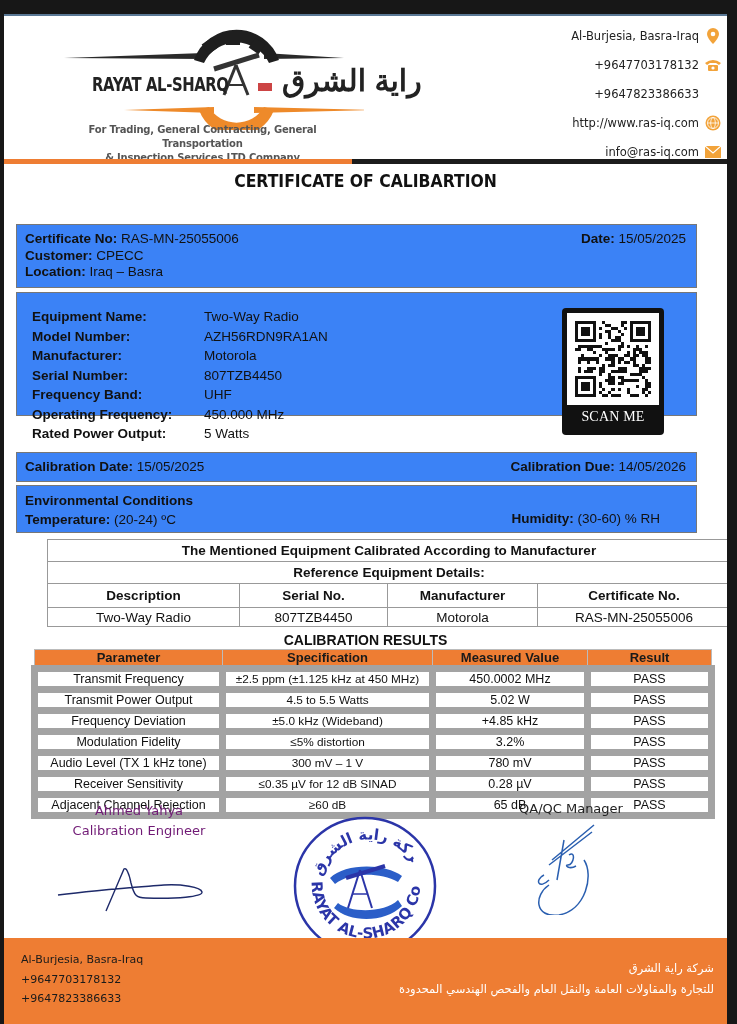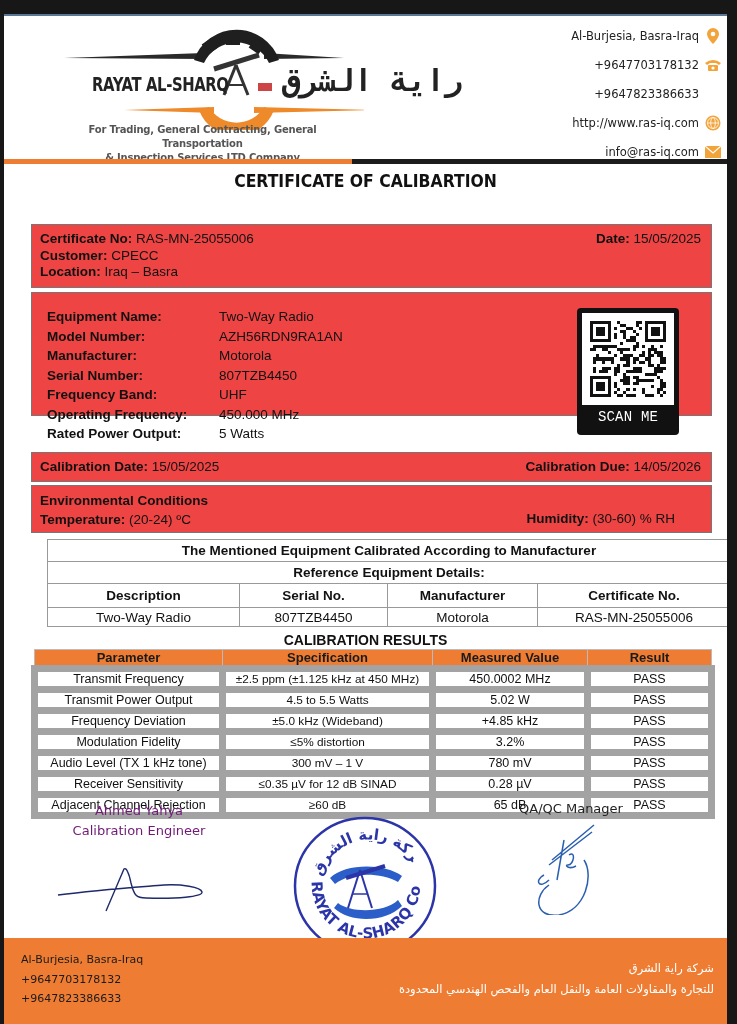--- a/index.html
+++ b/index.html
@@ -4,44 +4,44 @@
 <style>
   * { box-sizing: border-box; margin: 0; padding: 0; }
   html, body { width: 737px; height: 1024px; overflow: hidden; background: #171717; }
   body { position: relative; font-family: "Liberation Sans", sans-serif; color: #111; }
   .page { position: absolute; left: 4px; top: 15px; width: 723px; height: 1009px; background: #fff; overflow: hidden; }
   .topbar-line { position: absolute; left: 4px; top: 14px; width: 723px; height: 2px; background: #5a7895; }
 
   
   .logo { position: absolute; left: 40px; top: 10px; width: 320px; height: 135px; }
   .logo-en { position: absolute; left: 48px; top: 48px; font-family: "DejaVu Sans", sans-serif; font-weight: bold; font-size: 19px; letter-spacing: -0.5px; color: #222; transform: scaleX(0.78); transform-origin: left center; white-space: nowrap; }
-  .logo-ar { position: absolute; left: 238px; top: 38px; font-family: Liberation Mono, monospace; font-weight: bold; font-size: 30px; color: #222; white-space: nowrap; }
+  .logo-ar { position: absolute; left: 238px; top: 38px; font-family: Liberation Sans, sans-serif; font-weight: bold; font-size: 30px; color: #222; white-space: nowrap; }
   .tagline { position: absolute; left: 46px; top: 108px; width: 305px; text-align: center; font-family: "DejaVu Sans", sans-serif; font-weight: bold; font-size: 10px; line-height: 14px; color: #555; letter-spacing: -0.2px; }
   .contact { position: absolute; right: 6px; top: 6px; width: 260px; }
   .contact-row { display: flex; justify-content: flex-end; align-items: center; height: 29px; font-family: "DejaVu Sans", sans-serif; font-size: 11.5px; color: #222; }
   .contact-row .txt { margin-right: 6px; }
   .contact-row .ic { width: 16px; height: 16px; display: inline-flex; align-items: center; justify-content: center; color: #f2a33a; }
   .divider-orange { position: absolute; left: 0; top: 144px; width: 348px; height: 5px; background: #ee7d33; }
   .divider-dark { position: absolute; left: 348px; top: 144px; width: 375px; height: 5px; background: #1c1c1c; }
 
   .cert-title { position: absolute; left: 0; width: 723px; top: 156px; text-align: center; font-family: "DejaVu Sans", sans-serif; font-weight: bold; font-size: 17px; transform: scaleX(0.92); color: #111; }
 
-  .box { position: absolute; left: 27px; width: 681px; border: 1.5px solid #777; background: #ef4444; }
+  .box { position: absolute; left: 12px; width: 681px; border: 1.5px solid #777; background: #3b82f6; }
   .b { font-weight: bold; }
   .lbl-line { font-size: 13.5px; line-height: 16.5px; white-space: nowrap; }
 
   .box1 { top: 209px; height: 64px; padding: 6px 0 0 8px; }
   .box1 .date { position: absolute; right: 10px; top: 6px; font-size: 13.5px; }
 
   .box2 { top: 277px; height: 124px; padding: 14px 0 0 15px; }
   .eq-row { display: flex; font-size: 13.5px; line-height: 19.5px; }
   .eq-row .k { width: 172px; font-weight: bold; }
   .qr { position: absolute; left: 545px; top: 15px; width: 102px; height: 127px; background: #111; border-radius: 4px; padding: 5px 5px 0 5px; }
   .qr-inner { width: 92px; height: 92px; background: #fff; padding: 8px; }
-  .qr-label { color: #fff; text-align: center; font-family: Liberation Mono, monospace; font-size: 14px; line-height: 24px; letter-spacing: 0.2px; }
+  .qr-label { color: #fff; text-align: center; font-family: Liberation Serif, serif; font-size: 14px; line-height: 24px; letter-spacing: 0.2px; }
 
   .box3 { top: 437px; height: 30px; padding: 6px 0 12px 8px; }
   .box3 .due { position: absolute; right: 10px; top: 6px; font-size: 13.5px; }
 
   .box4 { top: 470px; height: 48px; padding: 5px 3px 0 8px; }
   .box4 .hum { position: absolute; right: 36px; top: 25px; font-size: 13.5px; }
 
   table { border-collapse: collapse; }
   .ref { position: absolute; left: 27px; top: 524px; width: 684px; margin-left: 16px; }
   .ref td { border: 1px solid #999; text-align: center; font-size: 13.5px; }

